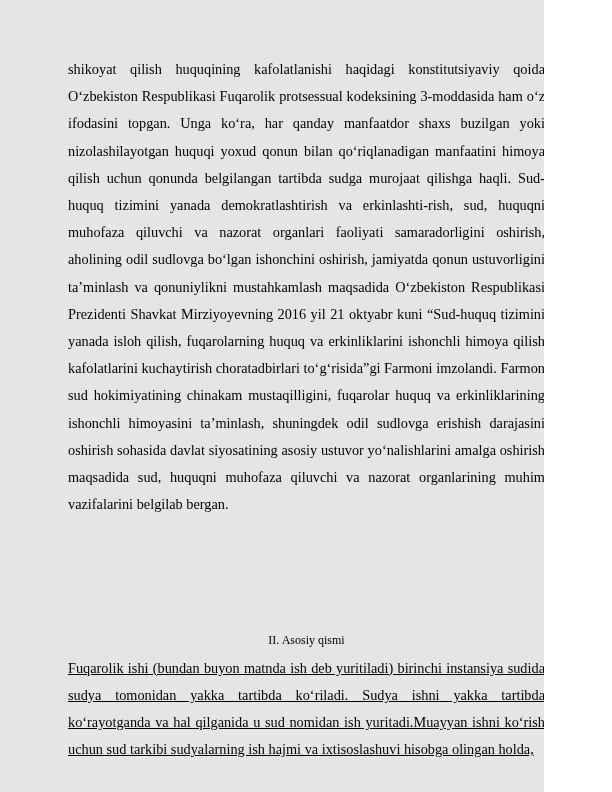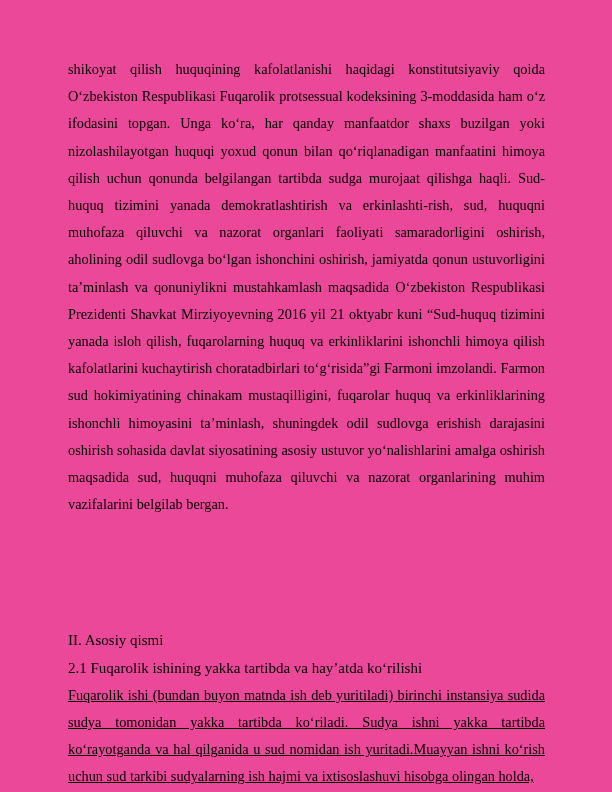--- a/index.html
+++ b/index.html
@@ -9,23 +9,23 @@
     background: #ffffff;
   }
 
   body {
     font-family: "Liberation Serif", "DejaVu Serif", serif;
     color: #000000;
   }
 
   .page {
     position: relative;
-    width: 612px;
+    width: 544px;
     height: 792px;
-    background: #ec4899;
+    background: #e5e5e5;
     overflow: hidden;
     box-sizing: border-box;
   }
 
   .text-column {
     position: absolute;
     left: 68px;
     top: 56px;
     width: 477px;
   }
@@ -45,23 +45,23 @@
   .para.body-block {
     text-align: justify;
   }
 
   .gap-block {
     height: 109px;
   }
 
   .heading-line {
     margin: 0;
-    font-size: 15px;
+    font-size: 12px;
     line-height: 27.2px;
-    text-align: left;
+    text-align: center;
     white-space: pre-wrap;
   }
 
   .para.tail-block {
     text-align: justify;
     text-decoration: underline;
   }
 </style>
 </head>
 <body>
@@ -69,19 +69,18 @@
 <div class="page">
 
   <div class="text-column">
 
     <p class="para body-block">shikoyat qilish huquqining kafolatlanishi haqidagi konstitutsiyaviy qoida Oʻzbekiston Respublikasi Fuqarolik protsessual kodeksining 3-moddasida ham oʻz ifodasini topgan. Unga koʻra, har qanday manfaatdor shaxs buzilgan yoki nizolashilayotgan huquqi yoxud qonun bilan qoʻriqlanadigan manfaatini himoya qilish uchun qonunda belgilangan tartibda sudga murojaat qilishga haqli. Sud-huquq tizimini yanada demokratlashtirish va erkinlashti-rish, sud, huquqni muhofaza qiluvchi va nazorat organlari faoliyati samaradorligini oshirish, aholining odil sudlovga boʻlgan ishonchini oshirish, jamiyatda qonun ustuvorligini ta’minlash va qonuniylikni mustahkamlash maqsadida Oʻzbekiston Respublikasi Prezidenti Shavkat Mirziyoyevning 2016 yil 21 oktyabr kuni “Sud-huquq tizimini yanada isloh qilish, fuqarolarning huquq va erkinliklarini ishonchli himoya qilish kafolatlarini kuchaytirish choratadbirlari toʻgʻrisida”gi Farmoni imzolandi. Farmon sud hokimiyatining chinakam mustaqilligini, fuqarolar huquq va erkinliklarining ishonchli himoyasini ta’minlash, shuningdek odil sudlovga erishish darajasini oshirish sohasida davlat siyosatining asosiy ustuvor yoʻnalishlarini amalga oshirish maqsadida sud, huquqni muhofaza qiluvchi va nazorat organlarining muhim vazifalarini belgilab bergan.</p>
 
     <div class="gap-block"></div>
 
     <p class="heading-line">II. Asosiy qismi</p>
 
-    <p class="heading-line">2.1 Fuqarolik ishining yakka tartibda va hay’atda koʻrilishi</p>
 
     <p class="para tail-block">Fuqarolik ishi (bundan buyon matnda ish deb yuritiladi) birinchi instansiya sudida sudya tomonidan yakka tartibda koʻriladi. Sudya ishni yakka tartibda koʻrayotganda va hal qilganida u sud nomidan ish yuritadi.Muayyan ishni koʻrish uchun sud tarkibi sudyalarning ish hajmi va ixtisoslashuvi hisobga olingan holda,</p>
 
   </div>
 
 </div>
 
 </body></html>

